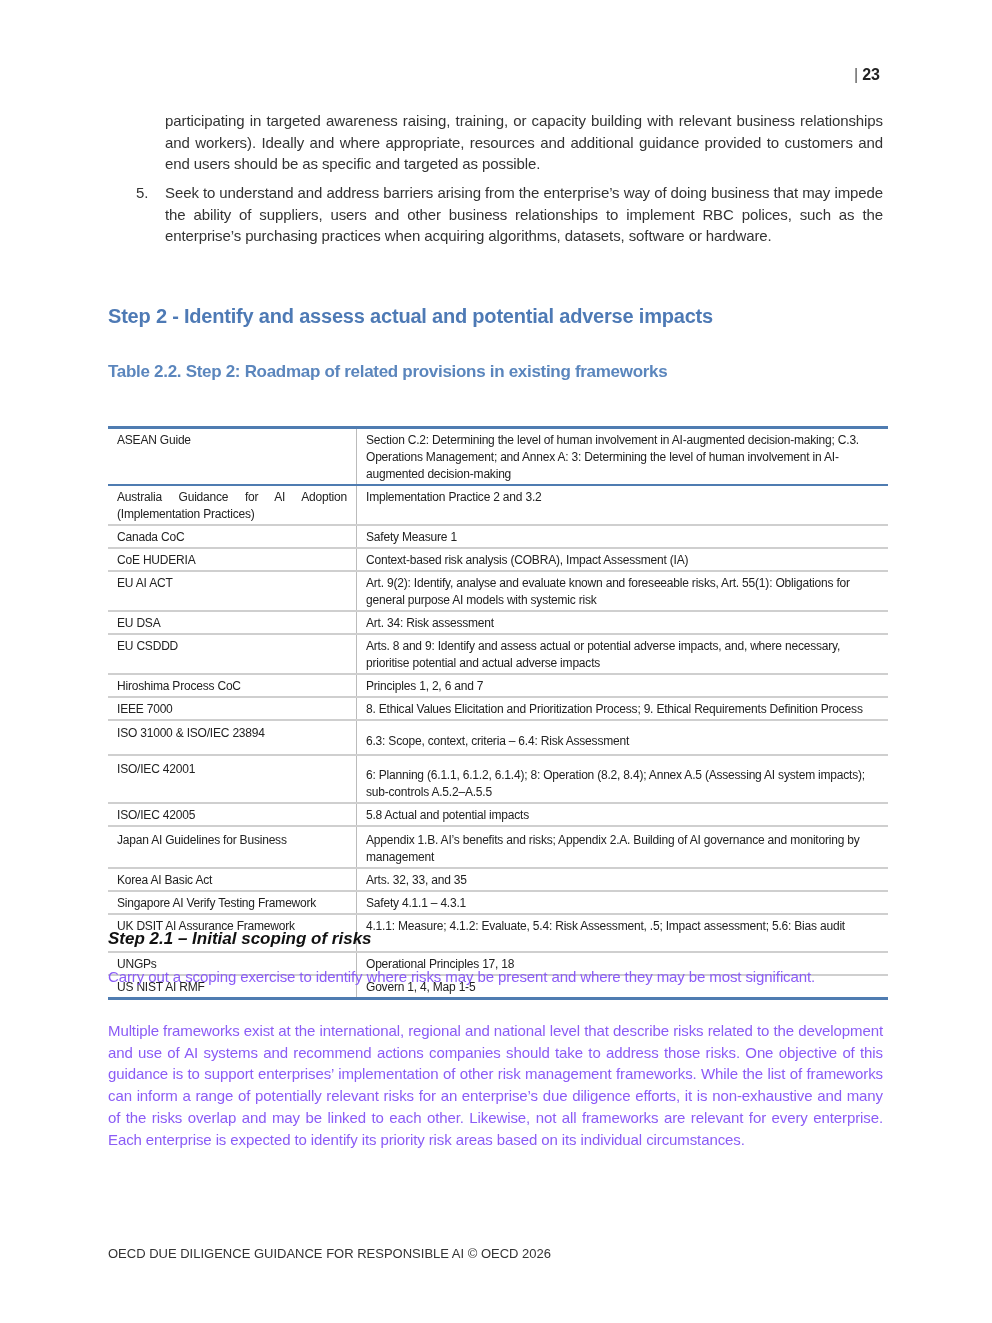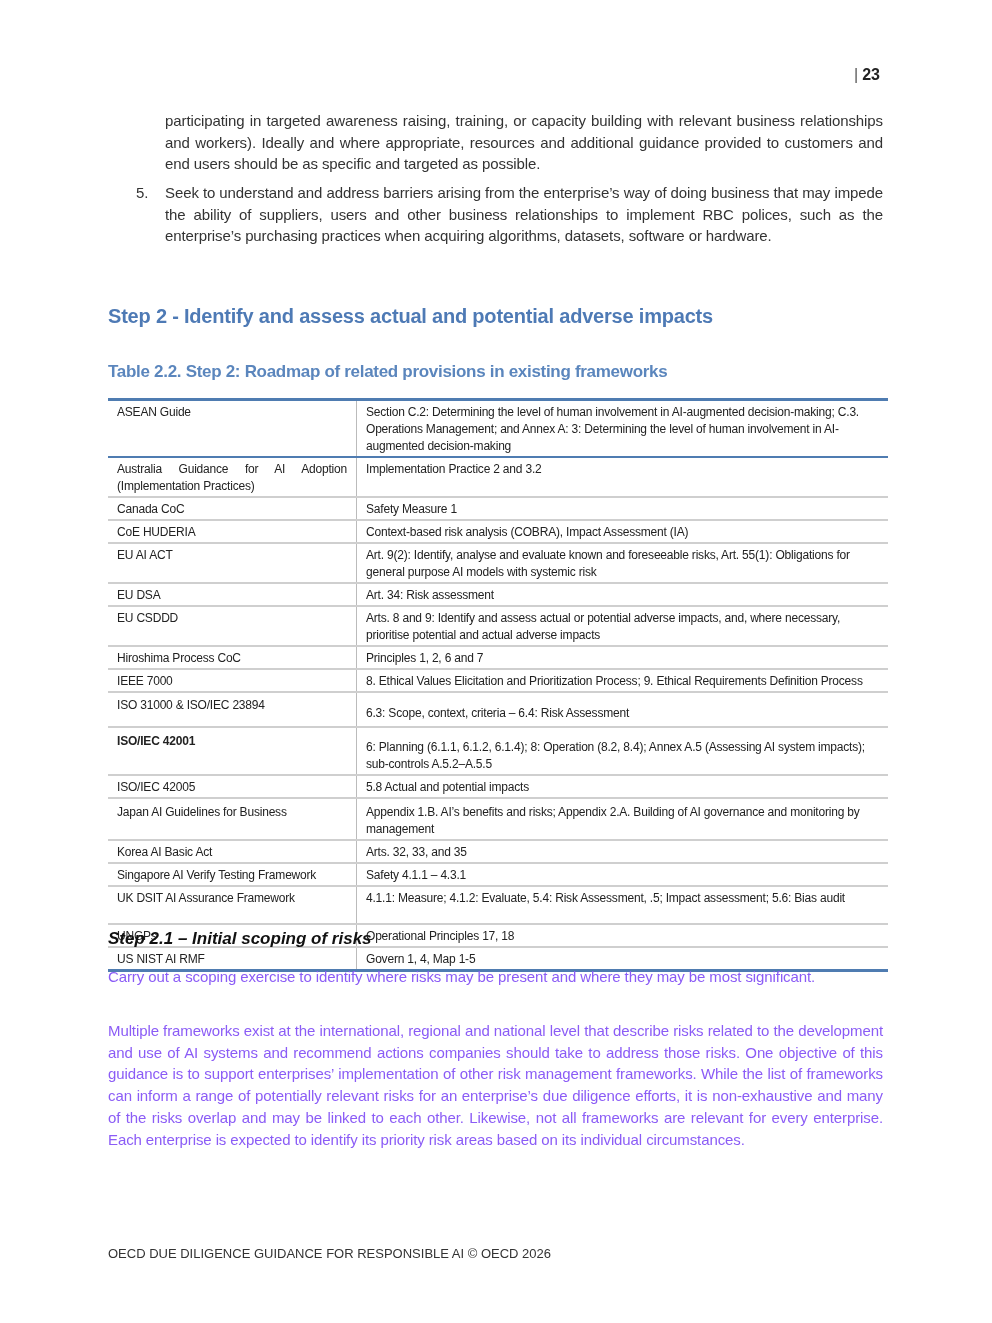--- a/index.html
+++ b/index.html
@@ -9,21 +9,21 @@
   .page-num .bar { font-weight: normal; margin-right: 4px; color: #555; }
   .para { position: absolute; left: 165px; width: 718px; font-size: 15px; line-height: 21.5px;
           text-align: justify; color: #333; letter-spacing: -0.1px; }
   .list-item { position: absolute; left: 136px; width: 747px; font-size: 15px; line-height: 21.5px; color: #333; }
   .list-item .num { position: absolute; left: 0; top: 0; }
   .list-item .txt { margin-left: 29px; text-align: justify; display: block; letter-spacing: -0.1px; }
   .h2 { position: absolute; left: 108px; top: 305px; font-size: 20px; font-weight: bold; color: #4e7ab5; letter-spacing: -0.2px; }
   .caption { position: absolute; left: 108px; top: 362px; font-size: 17px; font-weight: bold; color: #5b86bd; letter-spacing: -0.3px; }
   table.roadmap { position: absolute; left: 108px; top: 398px; width: 780px; border-collapse: collapse;
                   font-size: 12px; line-height: 17px; color: #222; letter-spacing: -0.2px; }
-  table.roadmap { border-top: 3px solid #4f7cb1; border-bottom: 3px solid #4f7cb1; }
+  table.roadmap { border-top: 3px solid #4f7cb1; border-bottom: 3px solid #4f7cb1; margin-top: 28px; }
   table.roadmap td { vertical-align: top; padding: 3px 9px 1px 9px; border-bottom: 2px solid #cfcfcf; }
   table.roadmap tr:last-child td { border-bottom: none; }
   table.roadmap tr.first td { border-bottom: 2px solid #4f7cb1; }
   table.roadmap td.col1 { width: 230px; border-right: 1px solid #bbb; text-align: justify; }
   .h3 { position: absolute; left: 108px; top: 929px; font-size: 17px; font-weight: bold; font-style: italic; color: #111; }
   .body-para { position: absolute; left: 108px; width: 775px; font-size: 15px; line-height: 21.7px; text-align: justify; color: #8b5cf6; letter-spacing: -0.1px; }
   .footer { position: absolute; left: 108px; top: 1246px; font-size: 13px; color: #333; }
 </style>
 </head>
 <body>
@@ -77,21 +77,21 @@
     </tr>
     <tr>
       <td class="col1">IEEE 7000</td>
       <td>8. Ethical Values Elicitation and Prioritization Process; 9. Ethical Requirements Definition Process</td>
     </tr>
     <tr>
       <td class="col1" style="padding-top:4px;padding-bottom:4px;">ISO 31000 &amp; ISO/IEC 23894</td>
       <td style="padding-top:12px;padding-bottom:4px;">6.3: Scope, context, criteria – 6.4: Risk Assessment</td>
     </tr>
     <tr>
-      <td class="col1" style="padding-top:5px;font-weight:bold;">ISO/IEC 42001</td>
+      <td class="col1" style="padding-top:5px;">ISO/IEC 42001</td>
       <td style="padding-top:11px;">6: Planning (6.1.1, 6.1.2, 6.1.4); 8: Operation (8.2, 8.4); Annex A.5 (Assessing AI system impacts); sub-controls A.5.2–A.5.5</td>
     </tr>
     <tr>
       <td class="col1">ISO/IEC 42005</td>
       <td>5.8 Actual and potential impacts</td>
     </tr>
     <tr>
       <td class="col1" style="padding-top:5px;">Japan AI Guidelines for Business</td>
       <td style="padding-top:5px;">Appendix 1.B. AI’s benefits and risks; Appendix 2.A. Building of AI governance and monitoring by management</td>
     </tr>

